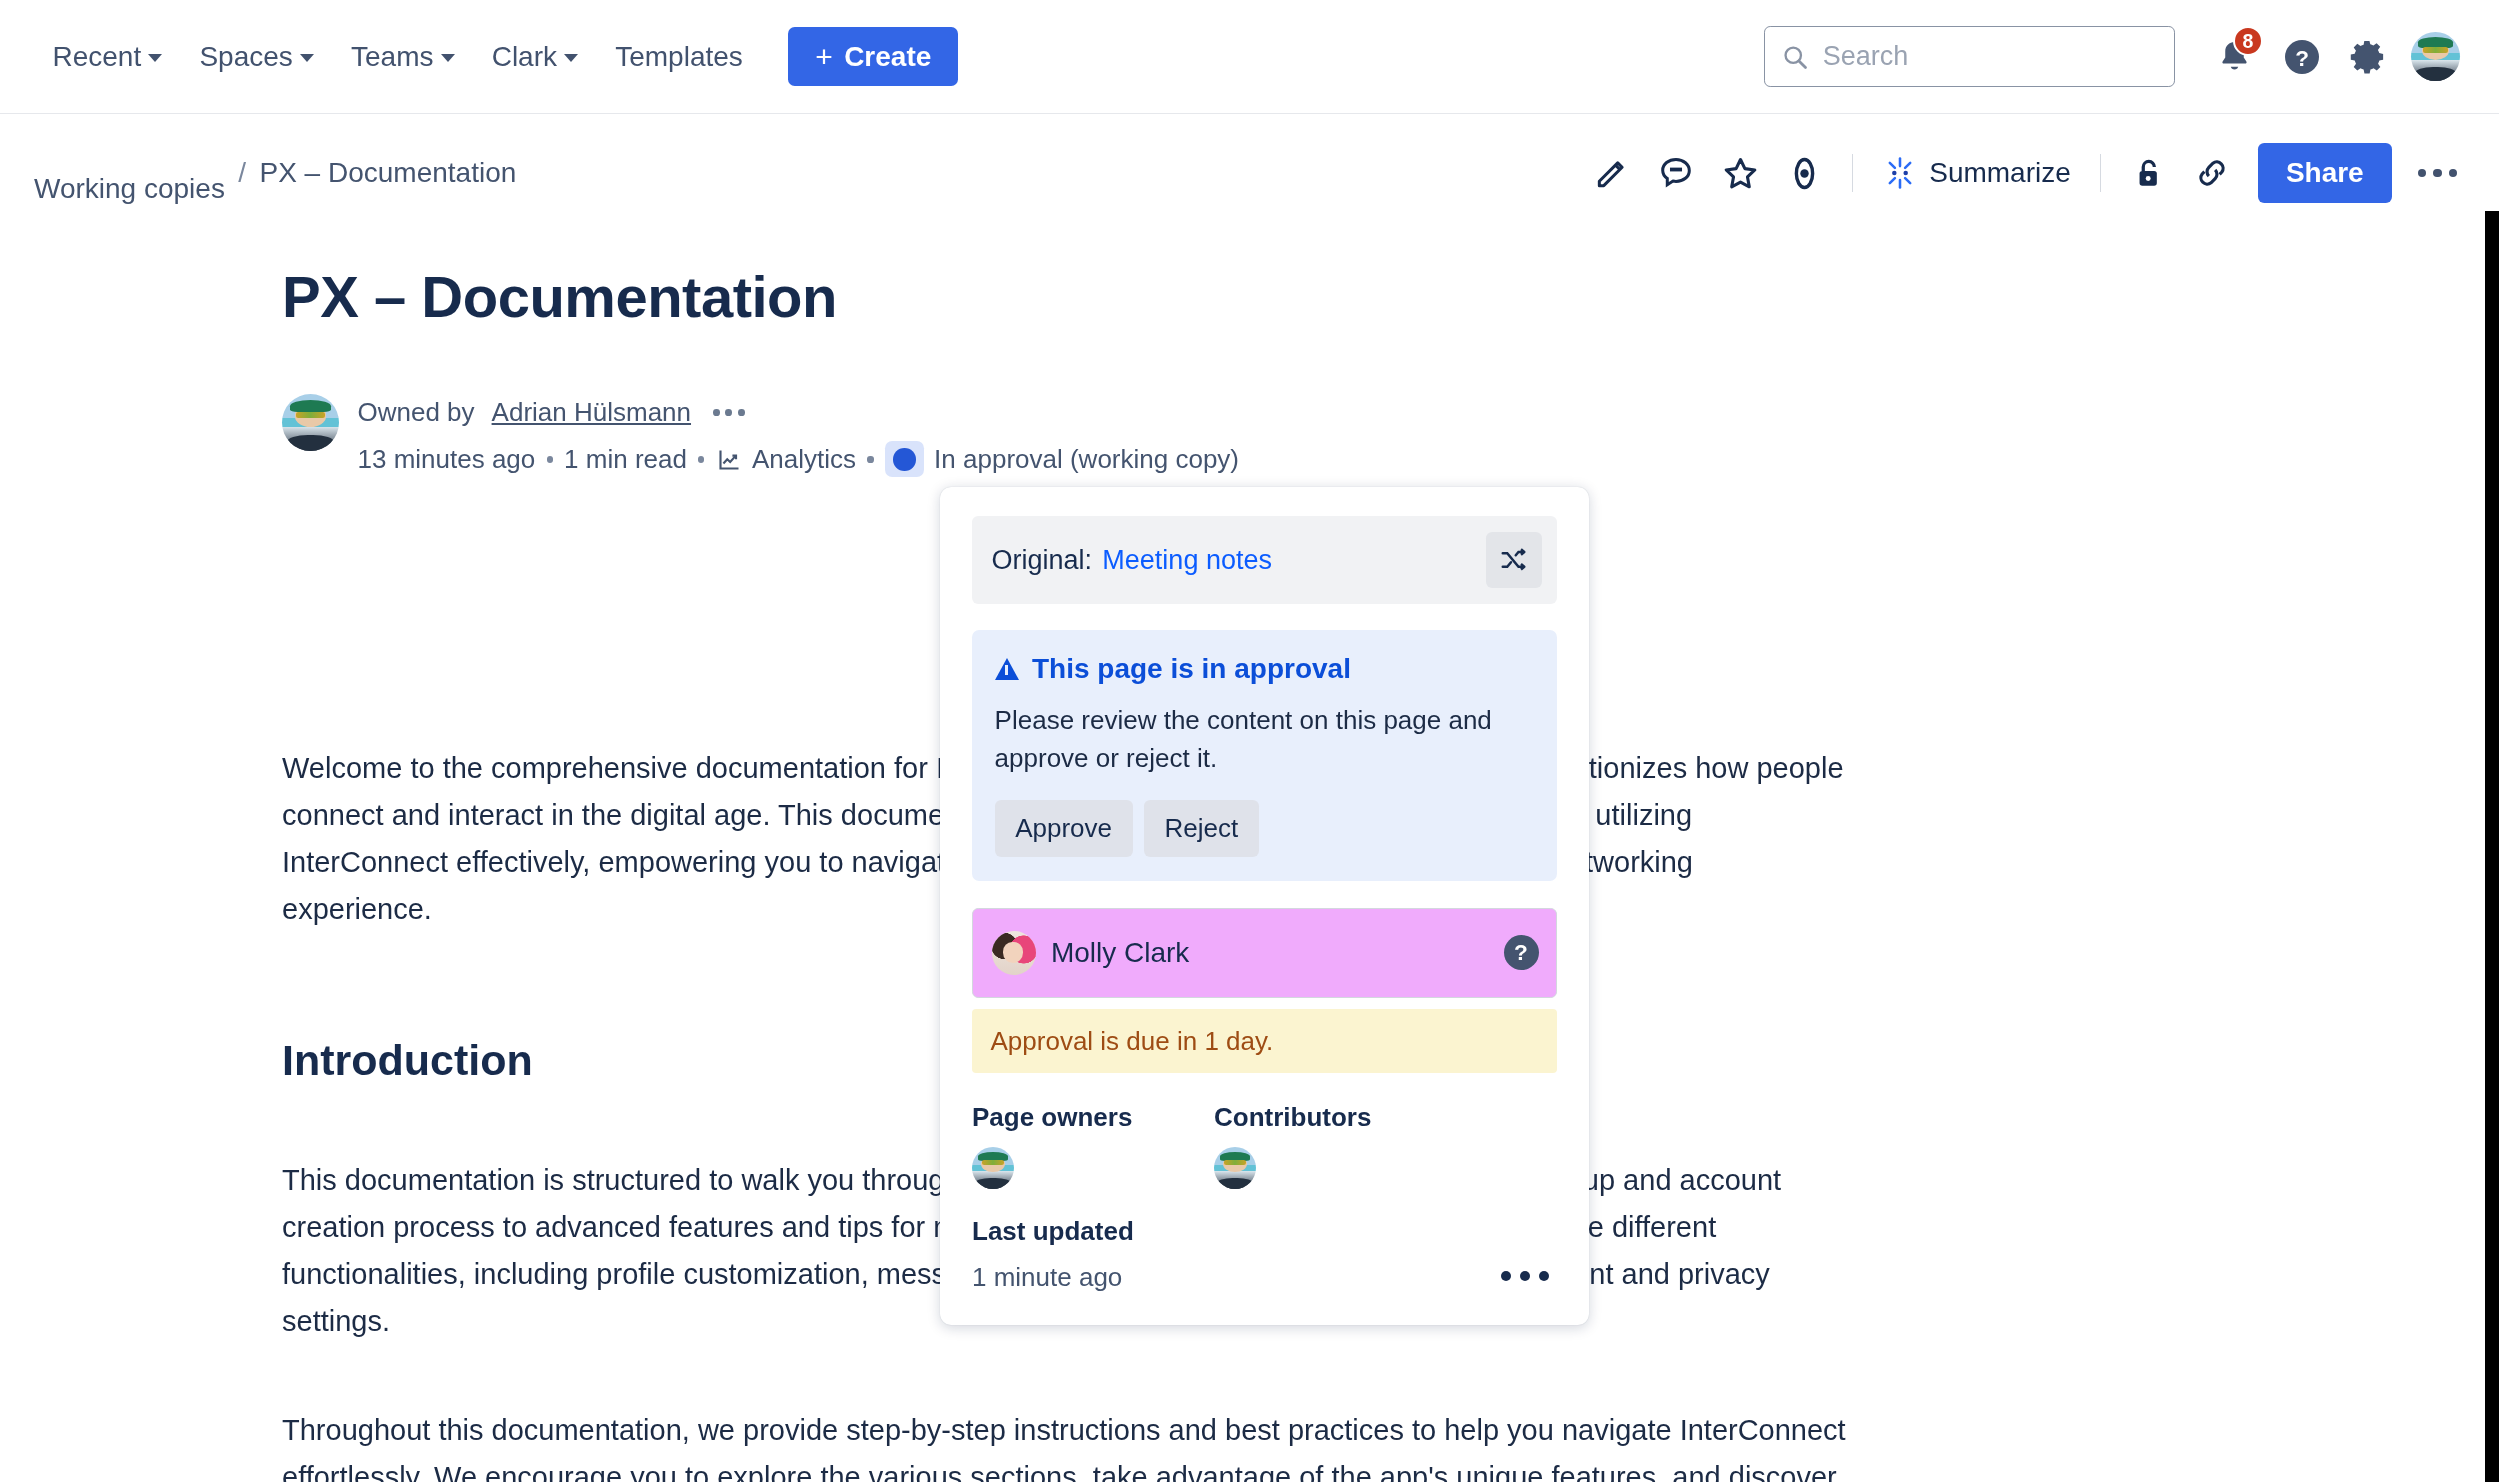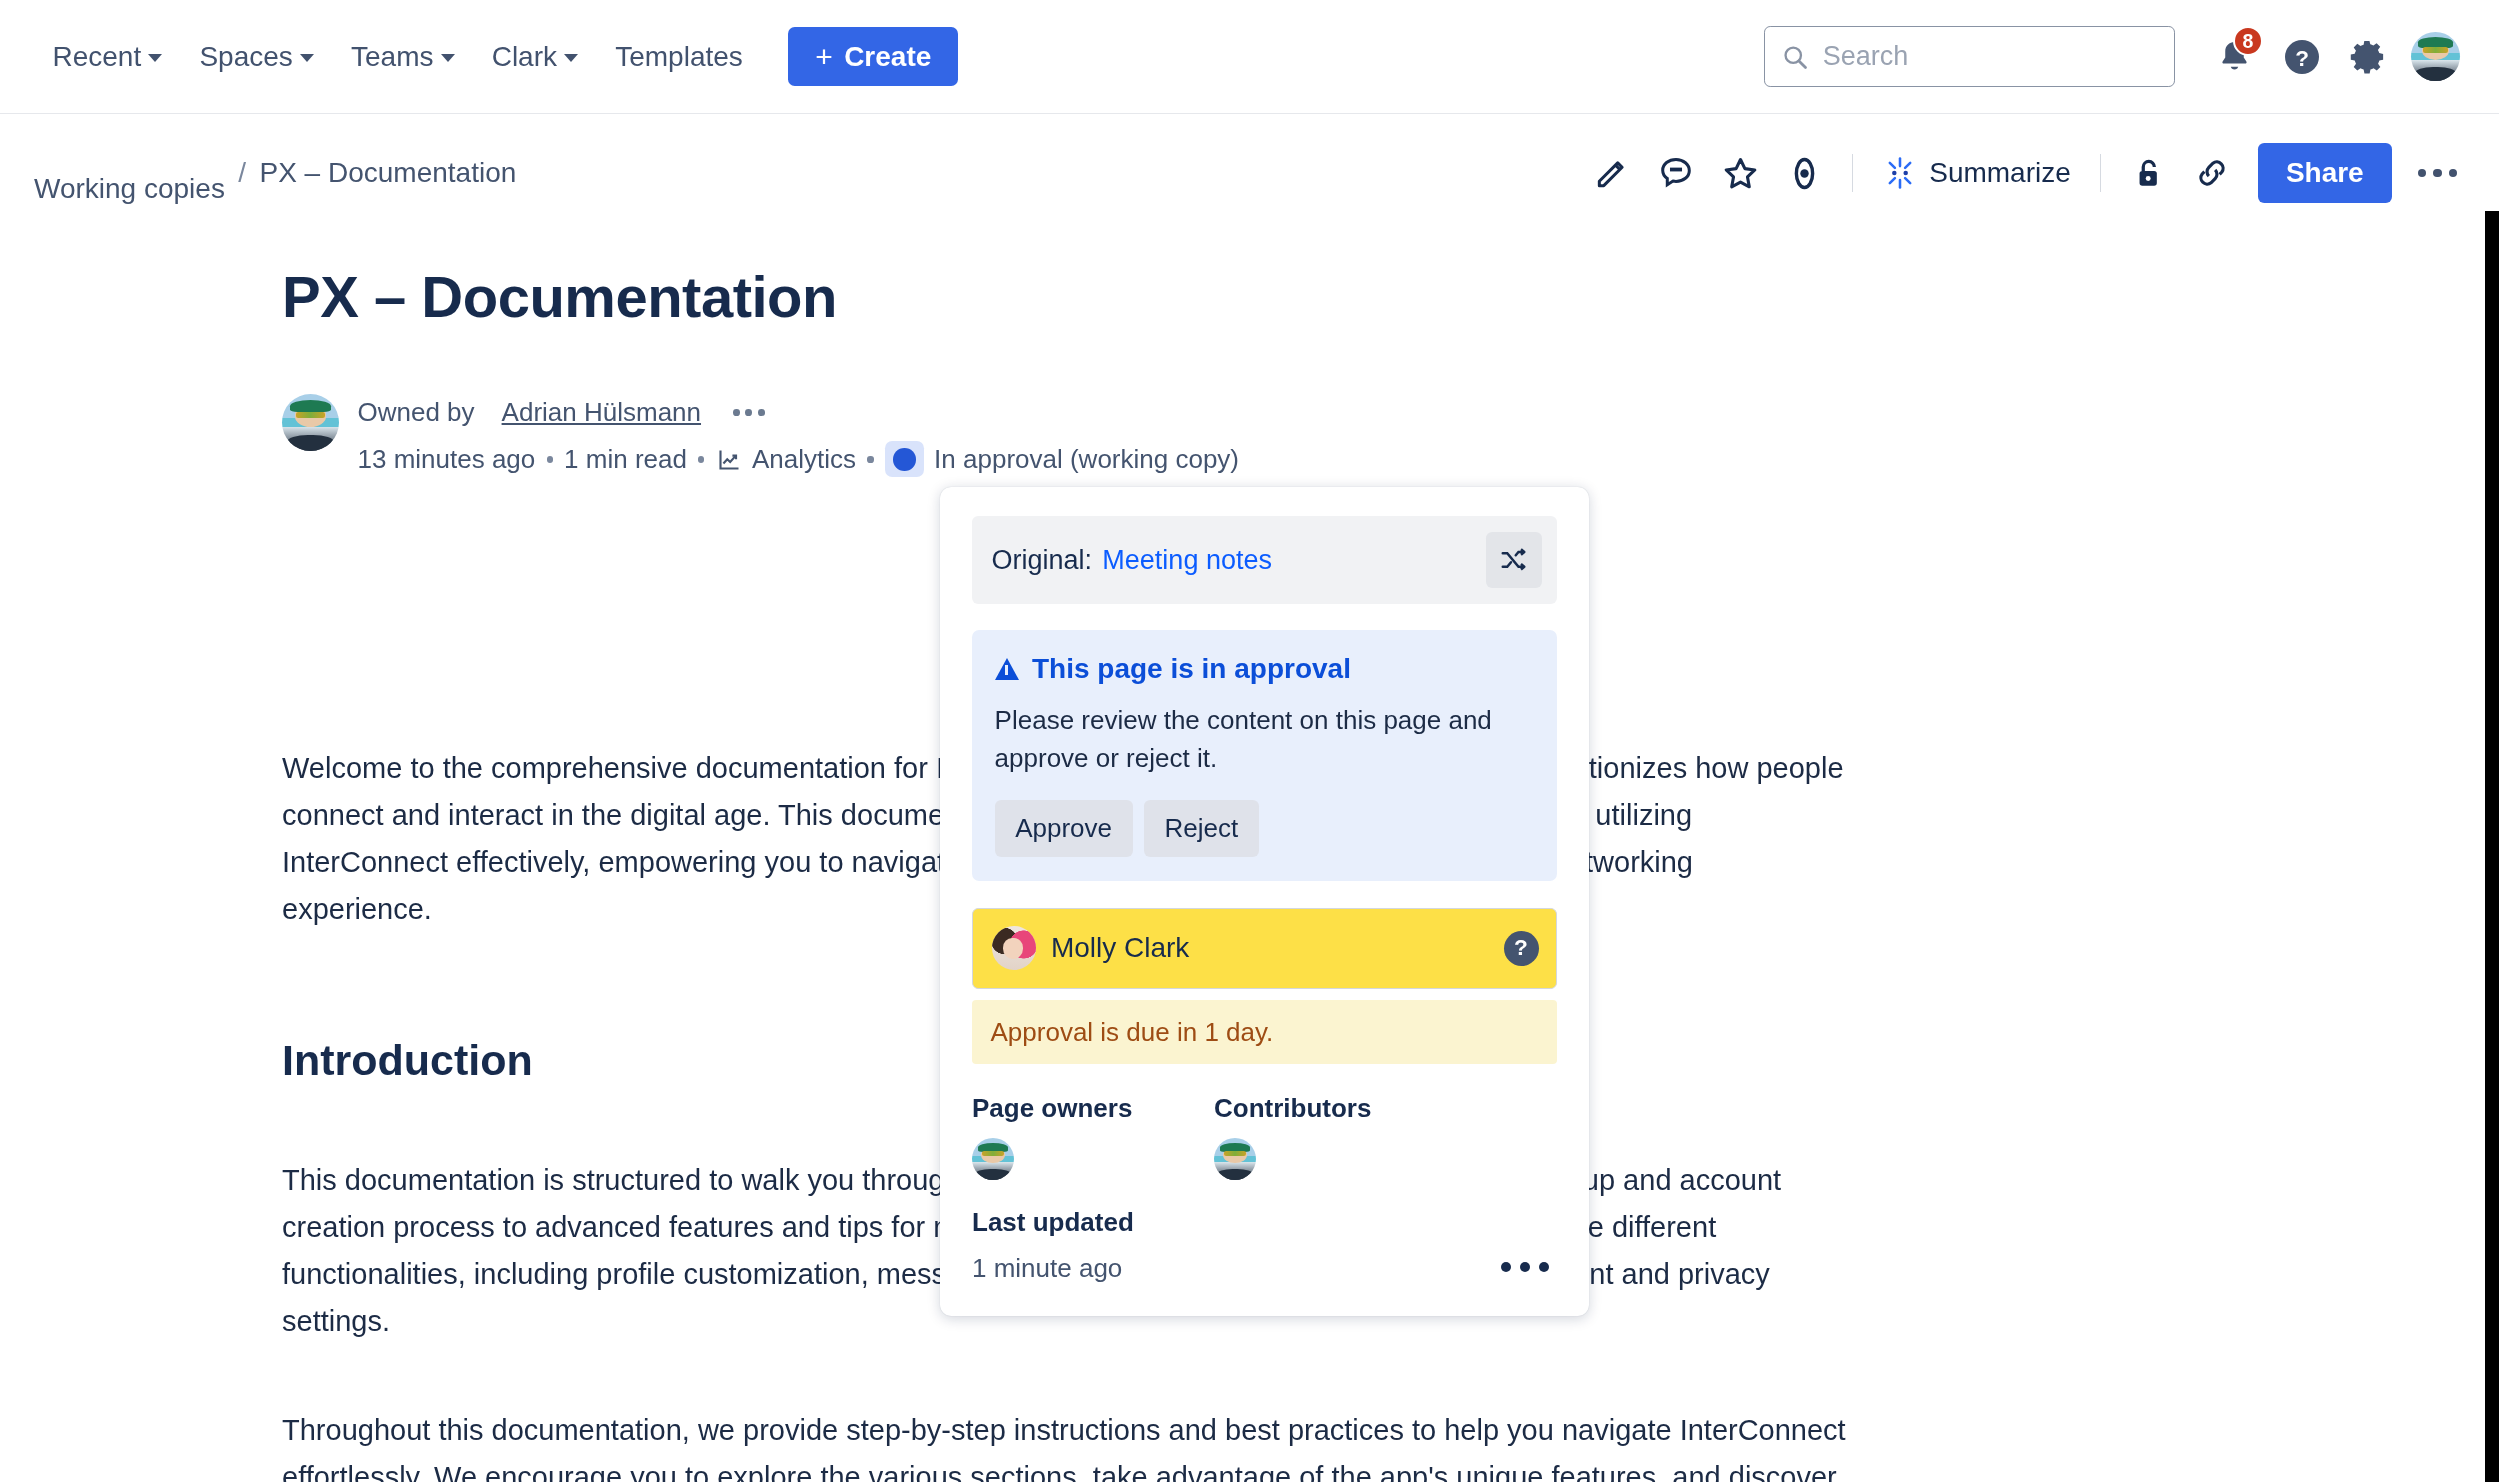--- a/index.html
+++ b/index.html
@@ -151,21 +151,21 @@
     position: absolute; left: 282px; top: 32px;
     font-size: 58px; font-weight: 600; color: #172b4d;
     letter-spacing: -0.5px;
   }
   .byline {
     position: absolute; left: 282px; top: 163px;
     display: flex; align-items: flex-start; gap: 18.5px;
   }
   .byline-text { padding-top: 3.1px; }
   .byline-row1 {
-    display: flex; align-items: center; gap: 27px;
+    display: flex; align-items: center; gap: 17px;
     font-size: 26px; color: #44546f; white-space: nowrap;
   }
   .owner-link { text-decoration: underline; cursor: pointer; }
   .byline-dots { display: flex; gap: 5.7px; margin-left: 5.1px; cursor: pointer; }
   .byline-dots .dot { width: 6.7px; height: 6.7px; background: #6b7a90; }
   .byline-row2 {
     display: flex; align-items: center; gap: 11.3px;
     font-size: 26px; color: #44546f; margin-top: 13.4px; white-space: nowrap;
   }
   .mdot { width: 6.2px; height: 6.2px; border-radius: 50%; background: #7a879d; }
@@ -239,22 +239,22 @@
   }
   .appr-btns { margin-top: 21.6px; display: flex; gap: 11.3px; }
   .appr-btn {
     background: #dfe2ea; border: none; border-radius: 6.2px;
     font-size: 26px; color: #172b4d; font-family: inherit;
     padding: 13.4px 20.6px; cursor: pointer; white-space: nowrap;
   }
 
   .approver-card {
     margin-top: 27px; border: 1.5px solid #d3d7de; border-radius: 6.2px;
-    height: 81px; display: flex; align-items: center;
-    padding: 0 17.5px 0 18.5px; gap: 15.4px; background: #fde047;
+    height: 90px; display: flex; align-items: center;
+    padding: 0 17.5px 0 18.5px; gap: 15.4px; background: #f0abfc;
   }
   .approver-name { font-size: 28px; color: #172b4d; }
   .help-circle {
     margin-left: auto; width: 35px; height: 35px; border-radius: 50%;
     background: #44546f; color: #fff;
     display: flex; align-items: center; justify-content: center;
     font-size: 22.6px; font-weight: 700; cursor: pointer;
   }
 
   .due-banner {

